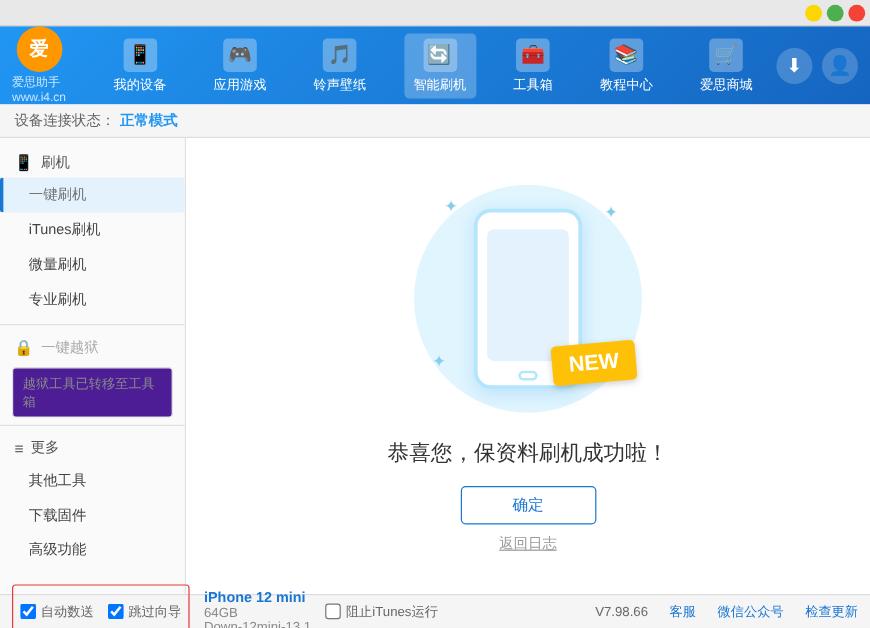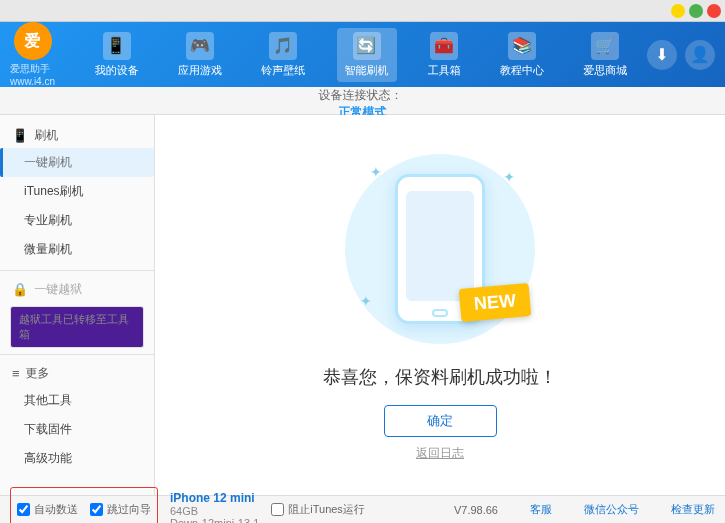--- a/index.html
+++ b/index.html
@@ -77,21 +77,21 @@
       color: white; cursor: pointer; font-size: 16px;
     }
 
     
     .status-bar {
       height: 28px;
       background: #f5f5f5;
       border-bottom: 1px solid #ddd;
       display: flex; align-items: center;
       padding: 0 12px;
-      font-size: 12px; color: #333; flex-direction: column;
+      font-size: 12px; color: #333;
     }
     .status-label { color: #666; margin-right: 4px; }
     .status-value { color: #2196f3; font-weight: bold; }
 
     
     .main {
       display: flex;
       height: calc(523px - 22px - 65px - 28px - 28px);
     }
 
@@ -227,21 +227,21 @@
     .bottom-bar {
       height: 28px;
       background: #f5f5f5;
       border-top: 1px solid #ddd;
       display: flex; align-items: center;
       padding: 0 10px;
       font-size: 11px; color: #666;
       position: absolute; bottom: 0; left: 0; right: 0;
     }
     .bottom-left { display: flex; align-items: center; gap: 12px; }
-    .bottom-right { margin-left: auto; display: flex; align-items: center; gap: 32px; }
+    .bottom-right { margin-left: auto; display: flex; align-items: center; gap: 18px; }
     .checkbox-group { display: flex; align-items: center; gap: 4px; border: 1px solid #e53935; border-radius: 3px; padding: 14px 6px; }
     .device-info { display: flex; flex-direction: column; }
     .device-name { color: #1976d2; font-weight: bold; font-size: 12px; }
     .device-detail { color: #888; font-size: 11px; }
     .itunes-bar {
       display: flex; gap: 4px;
       font-size: 11px; color: #666;
     }
   </style>
 </head>
@@ -312,24 +312,24 @@
       <span class="icon">📱</span>
       <span>刷机</span>
     </div>
     <div class="sidebar-item active">
       <span>一键刷机</span>
     </div>
     <div class="sidebar-item">
       <span>iTunes刷机</span>
     </div>
     <div class="sidebar-item">
+      <span>微量刷机</span>
+    </div>
+    <div class="sidebar-item">
       <span>专业刷机</span>
-    </div>
-    <div class="sidebar-item">
-      <span>微量刷机</span>
     </div>
 
     <div class="sidebar-divider"></div>
 
     <div class="sidebar-section-title sidebar-disabled">
       <span class="icon">🔒</span>
       <span>一键越狱</span>
     </div>
     <div class="sidebar-notice">
       <span>越狱工具已转移至工具箱</span>

